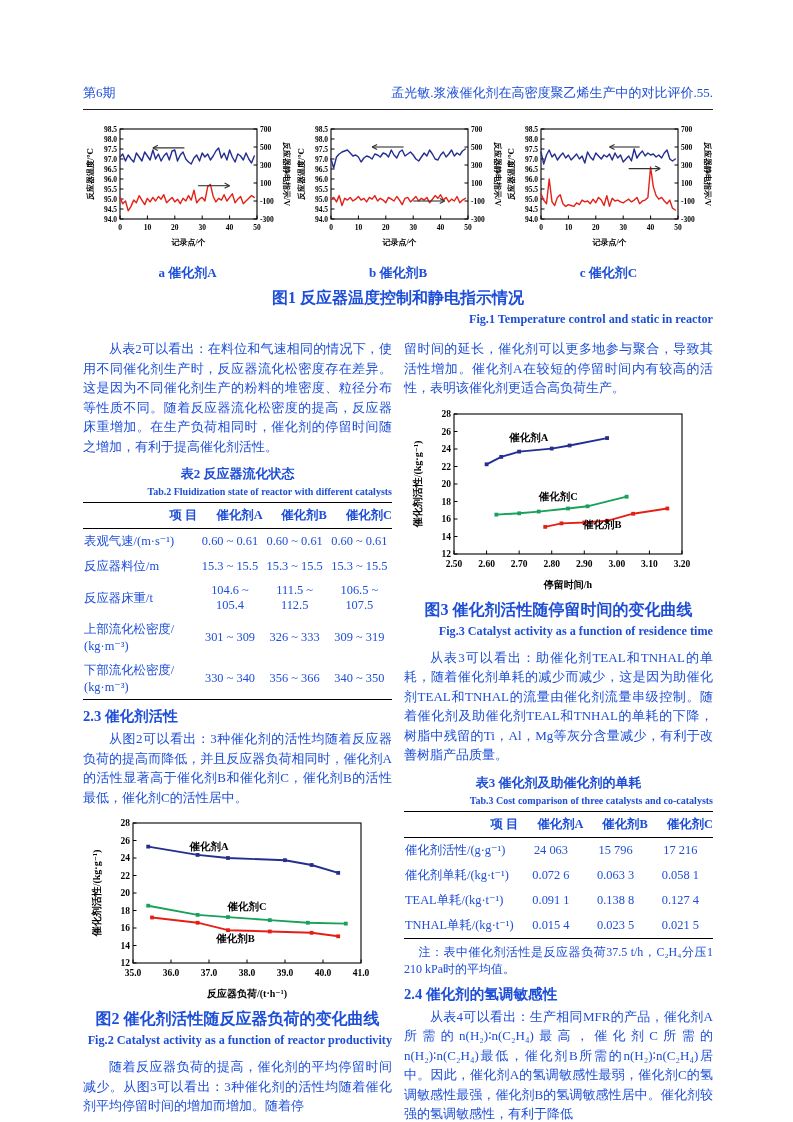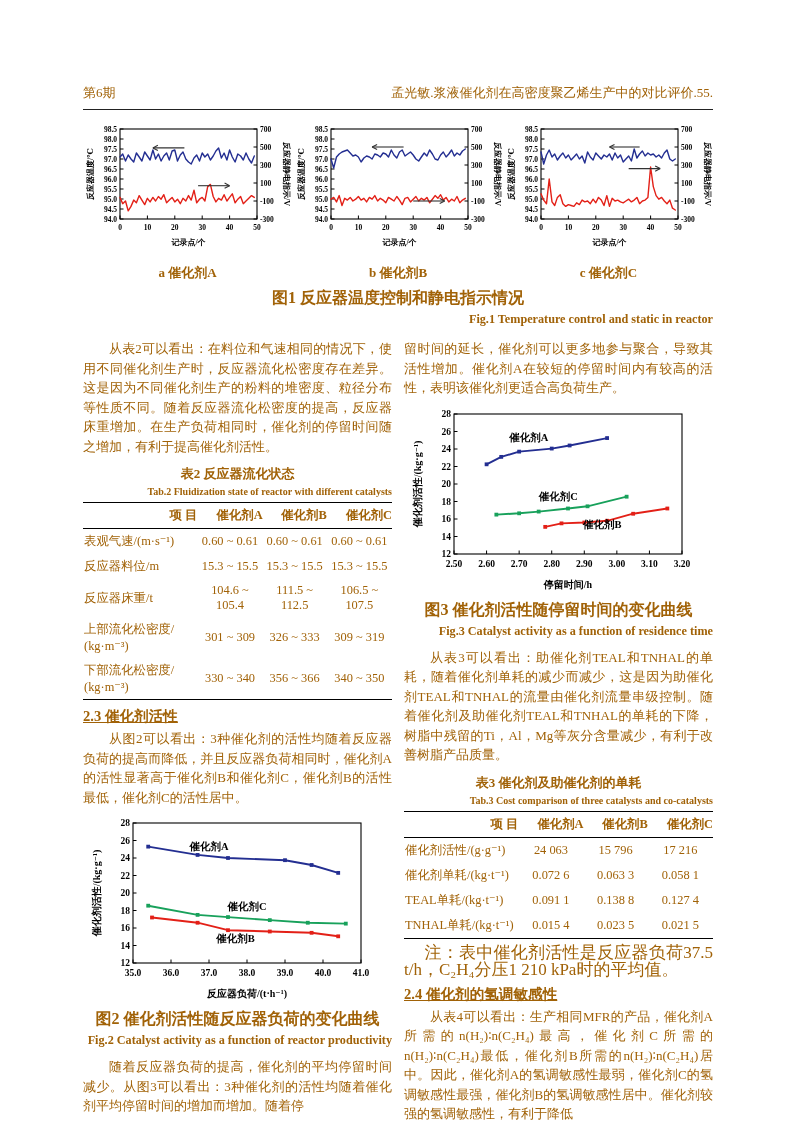--- a/index.html
+++ b/index.html
@@ -1,43 +1,43 @@
 <!DOCTYPE html>
 <html><head>
 <meta charset="utf-8">
 <style>
   html,body{margin:0;padding:0;background:#ffffff;}
   .page{position:relative;width:793px;height:1122px;background:#fff;overflow:hidden;
-        font-family:"Liberation Serif","DejaVu Serif",serif;color:#a16207;}
+        font-family:"Liberation Serif","DejaVu Serif",serif;color:#1d4ed8;}
   .content{position:absolute;left:83px;top:84px;width:630px;}
   
   .pagehead{display:grid;grid-template-columns:auto 1fr auto;align-items:baseline;
             font-size:13px;padding-bottom:7px;border-bottom:1.6px solid #222;}
   .pagehead .mid{text-align:right;}
   
   .fig1-row{display:flex;justify-content:space-between;margin-top:10px;}
   .f1block{width:209px;}
   .subcap{text-align:center;font-size:13px;font-weight:bold;margin-top:2px;}
   .cap-zh{text-align:center;font-size:16px;font-weight:bold;margin-top:6px;}
   .cap-en{text-align:right;font-size:12.2px;font-weight:bold;margin-top:3px;}
   
   .cols{display:flex;gap:12px;margin-top:12px;}
   .col{width:309px;}
   p.body{margin:0;font-size:13px;line-height:19.5px;text-align:justify;}
   p.indent{text-indent:2em;}
-  .sechead{font-size:14.6px;font-weight:bold;margin:7px 0 3px 0;text-decoration:underline;}
+  .sechead{font-size:14.6px;font-weight:bold;margin:7px 0 3px 0;}
   
   .tcap-zh{text-align:center;font-size:13px;font-weight:bold;margin-top:9px;}
   .tcap-en{text-align:right;font-size:10px;font-weight:bold;margin:3px 0 5px 0;}
   table.sci{width:100%;border-collapse:collapse;border-top:1.6px solid #000;
             border-bottom:1.6px solid #000;font-size:12.4px;}
   table.sci th{border-bottom:0.9px solid #000;font-weight:bold;padding:4px 0;text-align:right;}
   table.sci td{padding:4px 0;text-align:center;vertical-align:middle;}
   table.sci td.c0{text-align:left;white-space:pre-line;padding-left:1px;}
-  .tnote{font-size:17px;line-height:17px;text-align:justify;margin:5px 0 2px 0;text-indent:1.2em;}
+  .tnote{font-size:12px;line-height:17px;text-align:justify;margin:5px 0 2px 0;text-indent:1.2em;}
   .chartbox{margin-top:4px;}
   .chartbox.centered{text-align:center;}
 </style>
 </head>
 <body>
 
 <div class="page">
   <div class="content">
 
     <div class="pagehead">

